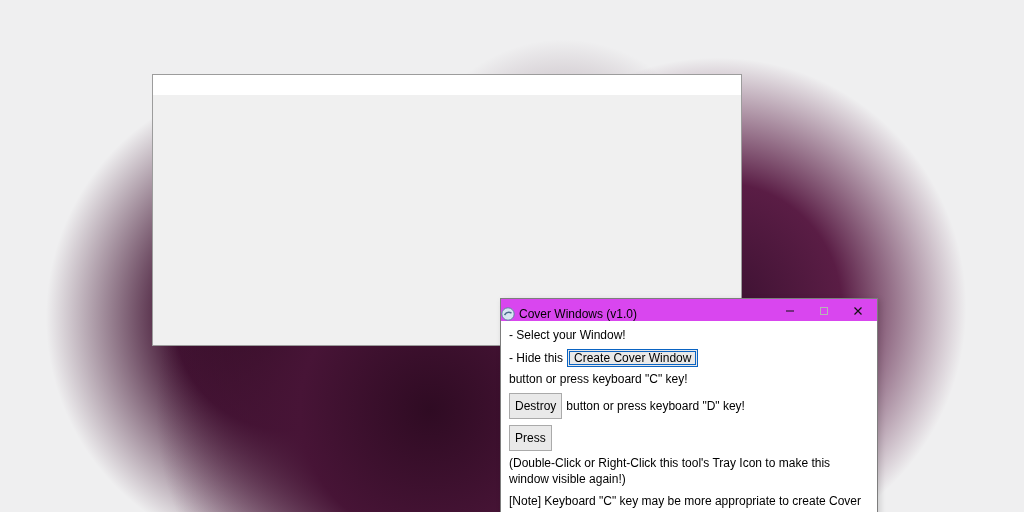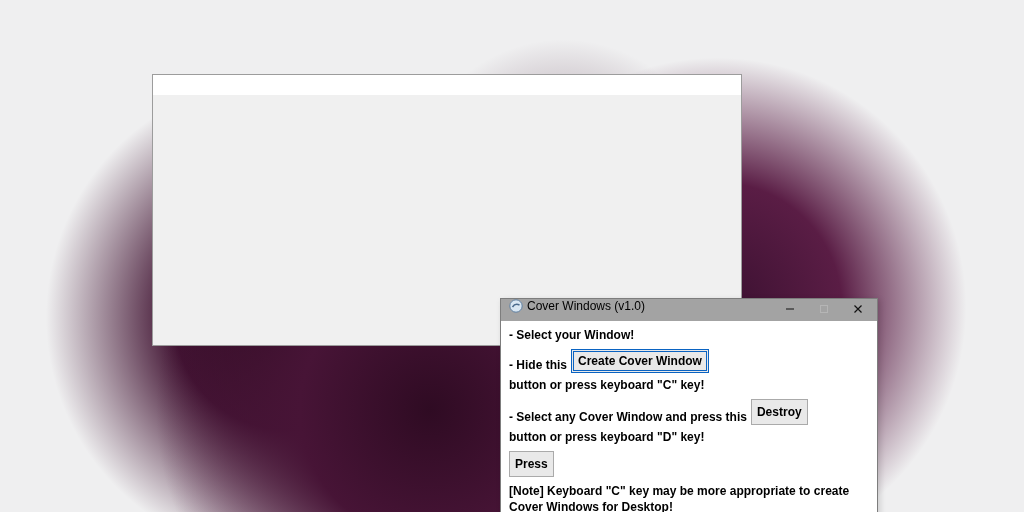--- a/index.html
+++ b/index.html
@@ -50,24 +50,24 @@
     left: 500px;
     top: 298px;
     width: 378px;
     border: 1px solid #7d7d7d;
     background: #fff;
     box-sizing: border-box;
     box-shadow: 2px 2px 6px rgba(0,0,0,0.15);
   }
   .dlg .titlebar {
     display: flex;
-    align-items: flex-start;
+    align-items: flex-end;
     height: 22px;
-    padding: 0 2px 0 8px;
-    background: #a3a3a3;
+    padding: 0 2px 0 0;
+    background: #d946ef;
   }
   .dlg .titlebar .app-icon {
     width: 14px;
     height: 14px;
     margin-right: 4px;
     display: inline-flex;
     align-items: center;
     justify-content: center;
   }
   .dlg .titlebar .title {
@@ -87,33 +87,32 @@
   .dlg .sysbtn.max {
     color: #b5b5b5;
   }
   .dlg .sysbtn svg { display:block; }
 
   .dlg .body {
     padding: 4px 8px 6px 8px;
   }
   .line {
     display: flex;
-    align-items: flex-end;
+    align-items: center;
     flex-wrap: wrap;
     gap: 4px;
     margin: 2px 0 6px 0;
     line-height: 16px;
-    font-weight: bold;
   }
 
   .btn {
     display: inline-flex;
     align-items: center;
     justify-content: center;
-    height: 24px;
+    height: 18px;
     padding: 0 6px;
     background: #e9e9e9;
     border: 1px solid #aaa;
     box-sizing: border-box;
     font-size: 12px;
     cursor: default;
   }
   .btn.primary {
     background: #e9e9e9;
     border: 1px solid #0a63c2;
@@ -166,27 +165,27 @@
       <span>- Select your Window!</span>
     </div>
 
     <div class="line">
       <span>- Hide this</span>
       <span class="btn primary">Create Cover Window</span>
       <span>button or press keyboard "C" key!</span>
     </div>
 
     <div class="line">
-      <span>- Select any Cover Window and press this</span>
       <span class="btn small">Destroy</span>
       <span>button or press keyboard "D" key!</span>
     </div>
 
     <div class="line">
       <span class="btn small">Press</span>
+      <span>(Double-Click or Right-Click this tool's Tray Icon to make this window visible again!)</span>
     </div>
 
     <div class="line">
       <span>[Note] Keyboard "C" key may be more appropriate to create Cover Windows for Desktop!</span>
     </div>
 
   </div>
 </div>
 
 </body></html>

